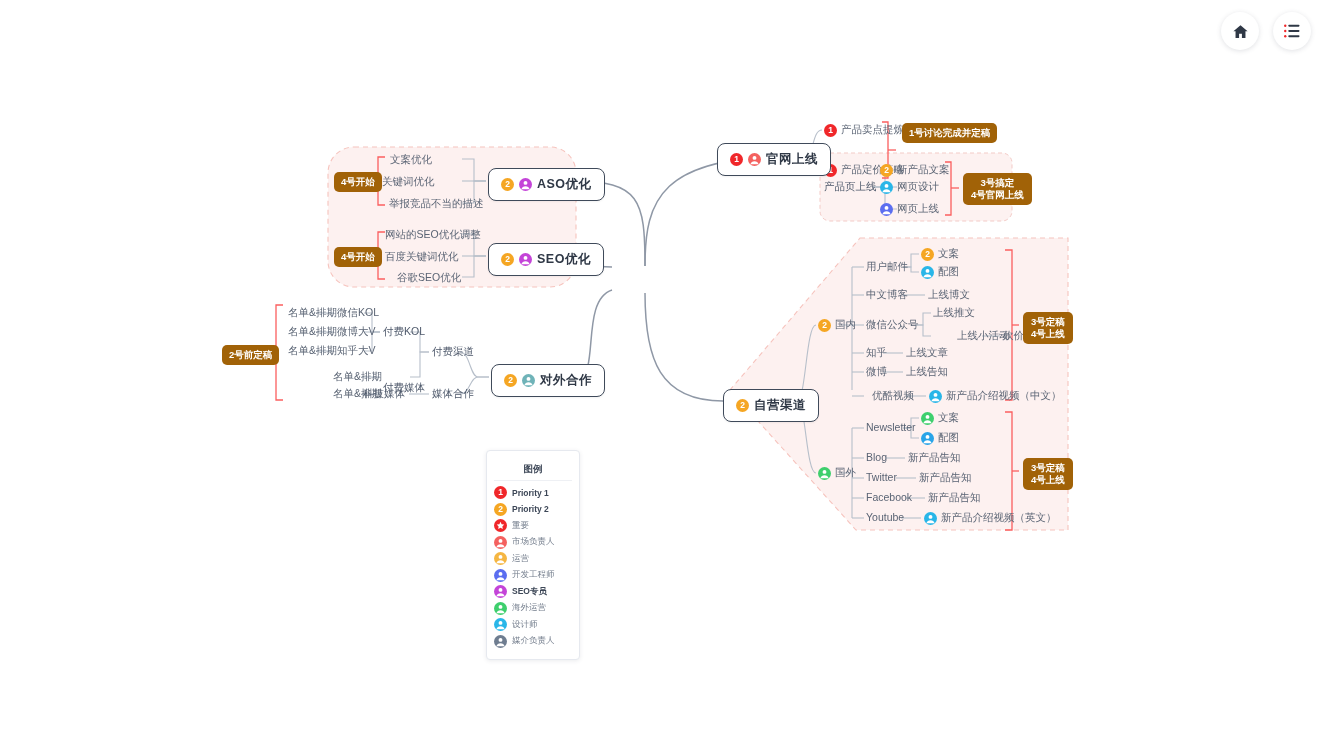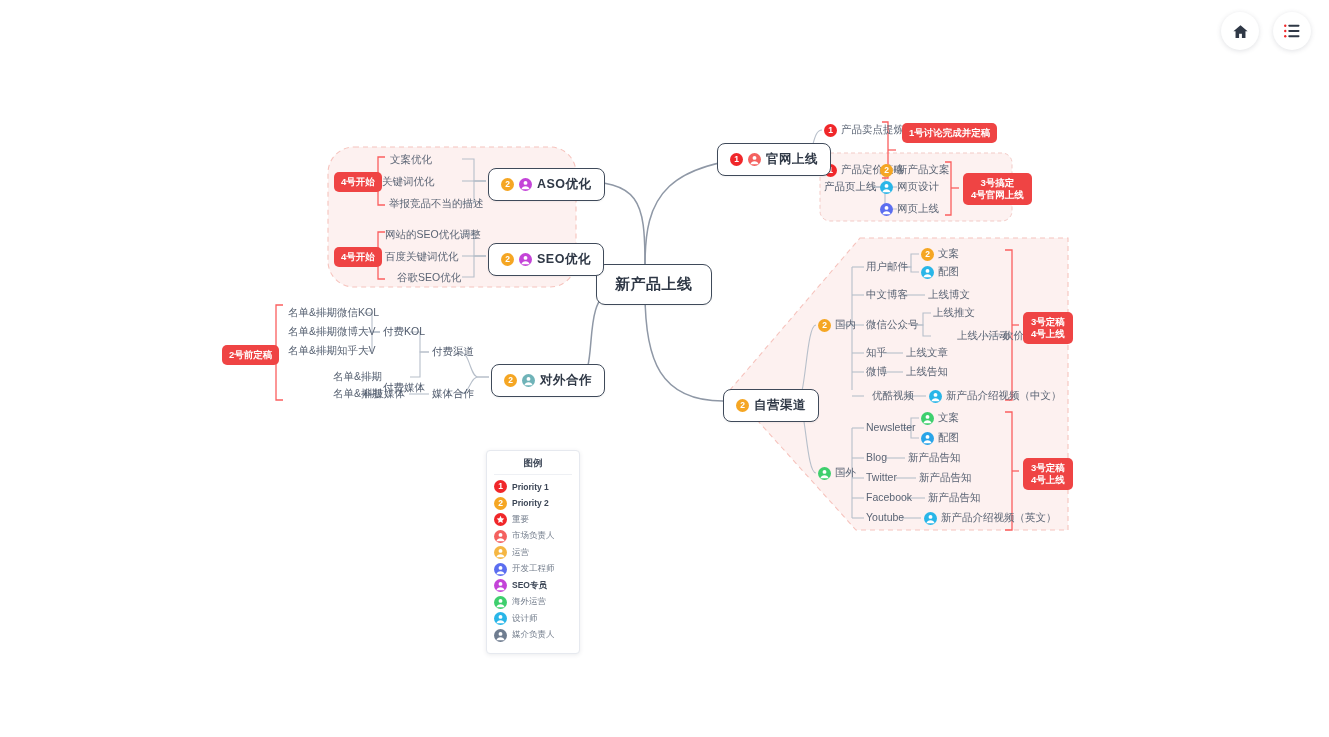--- a/index.html
+++ b/index.html
@@ -47,32 +47,32 @@
 
   
   .leaf{
     position:absolute;font-size:10.5px;color:#5a6474;white-space:nowrap;
     display:flex;align-items:center;gap:4px;z-index:11;
   }
   .leaf.mid{color:#4e596b;}
 
   
   .tag{
-    position:absolute;background:#ef4444;color:#fff;border-radius:5px;
+    position:absolute;background:#a16207;color:#fff;border-radius:5px;
     font-size:9.5px;font-weight:bold;padding:4px 7px;text-align:center;
     line-height:1.25;white-space:nowrap;z-index:14;
   }
   .tag.two{padding:4px 8px;}
 
   
   .legend{
     position:absolute;left:486px;top:450px;width:78px;
     background:#fff;border:1px solid #e6e9ef;border-radius:4px;
     box-shadow:0 1px 4px rgba(60,70,90,.10);
-    padding:6px 7px 8px;z-index:20;
+    padding:12px 7px 8px;z-index:20;
   }
   .legend-title{
     text-align:center;font-size:9.5px;color:#3d4757;font-weight:bold;
     padding-bottom:4px;border-bottom:1px solid #eef0f4;margin-bottom:5px;
   }
   .legend-row{display:flex;align-items:center;gap:5px;margin:3.5px 0;}
   .legend-row .ltxt{font-size:8.5px;color:#737d8c;white-space:nowrap;}
   .legend-row .ltxt.bold{color:#3d4757;font-weight:bold;}
 
   
@@ -222,23 +222,20 @@
             <rect x="7" y="1.8" width="15" height="2.4" rx="1.1" fill="#2f3846"></rect>
           <circle cx="3" cy="10" r="1.6" fill="#f0272a"></circle>
             <rect x="7" y="8.8" width="15" height="2.4" rx="1.1" fill="#2f3846"></rect>
           <circle cx="3" cy="17" r="1.6" fill="#f0272a"></circle>
             <rect x="7" y="15.8" width="15" height="2.4" rx="1.1" fill="#2f3846"></rect>
         </svg>
       </span>
     </div>
   </div>
 
-  <div class="node root" style="left:596px;top:264px;">
-    <span class="lbl">新产品上线</span>
-  </div>
 
   <div class="node" style="left:717px;top:143px;">
     <span class="badge-ic" style="background:#f0272a">1</span>
     <span class="person-ic">
       <svg width="13" height="13" viewBox="0 0 14 14">
           <circle cx="7" cy="7" r="7" fill="#f4615f"></circle>
           <circle cx="7" cy="5.3" r="2.1" fill="#fff"></circle>
           <path d="M2.6 12.2a4.6 4.6 0 0 1 8.8 0z" fill="#fff"></path>
         </svg>
     </span>

